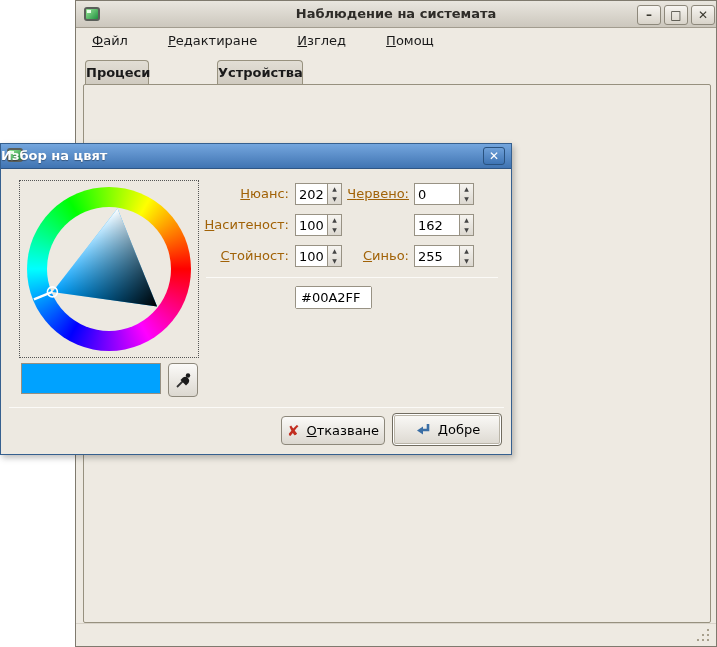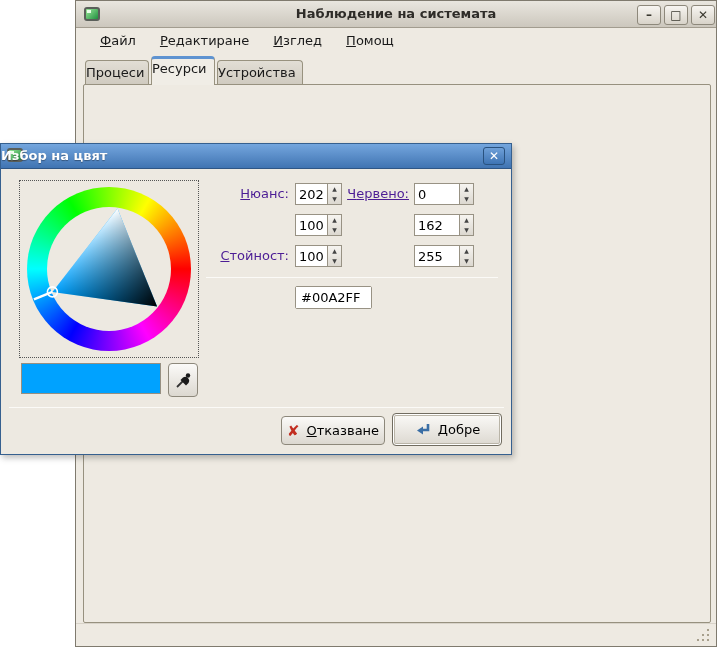--- a/index.html
+++ b/index.html
@@ -12,26 +12,26 @@
     background:#EEEAE2;border:1px solid #7F7A6E;}
   .mw-titlebar{position:absolute;left:0;top:0;width:100%;height:27px;
     background:linear-gradient(#E9E6DF,#CCC7BD);border-bottom:1px solid #A29C8F;}
   .mw-title{position:absolute;left:0;top:5px;width:100%;text-align:center;font-weight:bold;color:#2E2C28;}
   .app-icon{position:absolute;width:16px;height:14px;border:2px solid #5a5f5a;border-radius:3px;
     background:linear-gradient(135deg,#9be89b,#1e8f3e);}
   .app-icon i{position:absolute;left:1px;top:1px;width:4px;height:3px;background:#eaffea;display:block;}
   .mw-btn{position:absolute;top:4px;width:24px;height:20px;border:1px solid #8D887B;border-radius:3px;
     background:linear-gradient(#F7F5F1,#D8D3C9);text-align:center;line-height:18px;font-size:12px;
     font-weight:bold;color:#3a382f;}
-  .menubar{position:absolute;left:0;top:28px;width:100%;height:22px;display:flex;gap:24px;padding-left:24px;align-items:center;}
+  .menubar{position:absolute;left:0;top:28px;width:100%;height:22px;display:flex;gap:40px;padding-left:16px;align-items:center;}
   .menu-item{color:#1a1a1a;}
   u{text-decoration:underline;}
 
   .tab{position:absolute;border:1px solid #98927F;border-bottom:none;border-radius:4px 4px 0 0;
-    text-align:left;background:linear-gradient(#E2DED5,#CFCABF);padding-top:4px;}
+    text-align:center;background:linear-gradient(#E2DED5,#CFCABF);padding-top:4px;font-weight:bold;}
   .tab.active{background:#F0EDE6;z-index:3;border-top:3px solid #5E93D1;padding-top:2px;}
   .notebook{position:absolute;left:7px;top:83px;width:628px;height:539px;
     border:1px solid #97917F;border-radius:2px;background:#EEEAE2;z-index:1;}
 
   .section-title{position:absolute;font-weight:bold;color:#000;}
   .chart{position:absolute;background:#000;border:1px solid #00A800;
     background-image:repeating-linear-gradient(to bottom,transparent 0,transparent calc(16.666% - 1px),#007800 calc(16.666% - 1px),#007800 16.666%);}
   .chart svg{position:absolute;left:0;top:0;width:100%;height:100%;}
 
   .mem-text{position:absolute;color:#000;}
@@ -58,21 +58,21 @@
   .dlg-title{position:absolute;left:0;top:4px;width:100%;text-align:left;color:#fff;font-weight:bold;
     text-shadow:0 1px 1px rgba(0,0,0,.35);}
   .dlg-close{position:absolute;right:6px;top:3px;width:22px;height:18px;border:1px solid #29527F;border-radius:3px;
     background:linear-gradient(#6FA0D8,#3E74B4);color:#fff;font-weight:bold;font-size:12px;text-align:center;line-height:16px;}
   .wheel-box{position:absolute;left:18px;top:36px;width:180px;height:178px;border:1px dotted #555;}
   .hue-ring{position:absolute;left:7px;top:6px;width:164px;height:164px;border-radius:50%;
     background:conic-gradient(from 90deg,#ff0000 0deg,#ff00ff 60deg,#0000ff 120deg,#00ffff 180deg,#00ff00 240deg,#ffff00 300deg,#ff0000 360deg);}
   .hue-ring::after{content:"";position:absolute;left:20px;top:20px;width:124px;height:124px;border-radius:50%;background:#EDE9E1;}
   .wheel-svg{position:absolute;left:7px;top:6px;width:164px;height:164px;z-index:2;}
 
-  .fld-label{position:absolute;width:150px;text-align:right;line-height:22px;color:#4c1d95;}
+  .fld-label{position:absolute;width:150px;text-align:right;line-height:22px;color:#a16207;}
   .spin{position:absolute;height:22px;background:#fff;border:1px solid #989284;display:flex;}
   .spin input{flex:1;min-width:0;border:none;outline:none;background:#fff;font:inherit;padding:0 3px;color:#000;}
   .spin .btns{width:14px;border-left:1px solid #989284;display:flex;flex-direction:column;background:linear-gradient(#F6F4F0,#DCD8D0);}
   .spin .btns span{flex:1;font-size:6px;line-height:9px;text-align:center;color:#444;}
   .hsep{position:absolute;height:1px;background:#C9C4B9;border-bottom:1px solid #FBFAF7;}
   .name-entry{position:absolute;height:23px;background:#fff;border:1px solid #989284;border-radius:2px;}
   .name-entry input{width:100%;height:100%;border:none;outline:none;background:#fff;font:inherit;padding:0 5px;color:#000;}
   .swatch{position:absolute;left:20px;top:219px;width:140px;height:31px;border:1px solid #968F81;}
   .tool-btn{position:absolute;left:167px;top:219px;width:30px;height:34px;border:1px solid #8D887B;border-radius:4px;
     background:linear-gradient(#FBFAF8,#DCD8D0);display:flex;align-items:center;justify-content:center;}
@@ -98,21 +98,20 @@
     </div>
 
     <div class="menubar">
       <span class="menu-item"><u>Ф</u>айл</span>
       <span class="menu-item"><u>Р</u>едактиране</span>
       <span class="menu-item"><u>И</u>зглед</span>
       <span class="menu-item"><u>П</u>омощ</span>
     </div>
 
     <div class="tab" style="left:9px;top:59px;width:64px;height:25px;"><span>Процеси</span></div>
-    <div class="tab active" style="left:75px;top:55px;width:64px;height:29px;"><span>Ресурси</span></div>
     <div class="tab" style="left:141px;top:59px;width:86px;height:25px;"><span>Устройства</span></div>
 
     <div class="notebook"></div>
 
     <div class="section-title" style="left:18px;top:99px;">История на използването на процесора</div>
 
     <div class="chart" style="left:38px;top:122px;width:584px;height:64px;">
       <svg viewBox="0 0 100 100" preserveAspectRatio="none">
           <polyline points="0,85 3,82 6,85 9,83 12,86 15,84 18,86 21,84 24,86 27,85 30,86 33,85 34,40 35.5,5 37,45 38.5,85 41,84 44,86 47,85 50,86 53,85 56,84 57,35 58.5,9 60,50 61.5,85 64,86 67,88 68.8,90 71,53 72.3,72 74,68 75.5,55 77,73 78.6,63 80.3,76 82,61 84,50 85.5,73 86.8,66 88.3,79 89.7,71 91,80 92.6,76 94,79 95.5,69 97,61 99,90 100,79" fill="none" stroke="#3A8CD8" stroke-width="2.2" vector-effect="non-scaling-stroke" stroke-linejoin="round"></polyline>
         </svg>
@@ -189,20 +188,21 @@
     </div>
 
     <div class="fld-label" style="left:138px;top:39px;"><u>Н</u>юанс:</div>
     <div class="spin" style="left:294px;top:39px;width:47px;">
       <input readonly="" value="202" style="">
       <div class="btns">
           <span>▲</span>
           <span>▼</span>
         </div>
     </div>
+    <div class="fld-label" style="left:138px;top:70px;"><u>Н</u>аситеност:</div>
     <div class="spin" style="left:294px;top:70px;width:47px;">
       <input readonly="" value="100" style="">
       <div class="btns">
           <span>▲</span>
           <span>▼</span>
         </div>
     </div>
     <div class="fld-label" style="left:138px;top:101px;"><u>С</u>тойност:</div>
     <div class="spin" style="left:294px;top:101px;width:47px;">
       <input readonly="" value="100" style="">
@@ -220,20 +220,21 @@
           <span>▼</span>
         </div>
     </div>
     <div class="spin" style="left:413px;top:70px;width:60px;">
       <input readonly="" value="162" style="">
       <div class="btns">
           <span>▲</span>
           <span>▼</span>
         </div>
     </div>
+    <div class="fld-label" style="left:258px;top:101px;"><u>С</u>иньо:</div>
     <div class="spin" style="left:413px;top:101px;width:60px;justify-content:space-between;">
       <input readonly="" value="255" style="">
       <div class="btns">
           <span>▲</span>
           <span>▼</span>
         </div>
     </div>
 
     <div class="hsep" style="left:205px;top:133px;width:292px;"></div>
 

